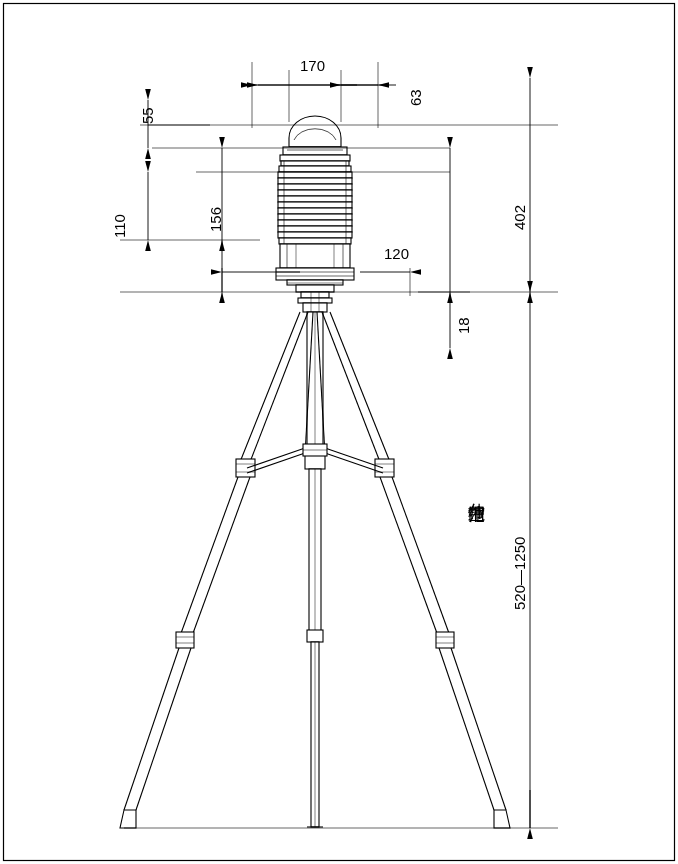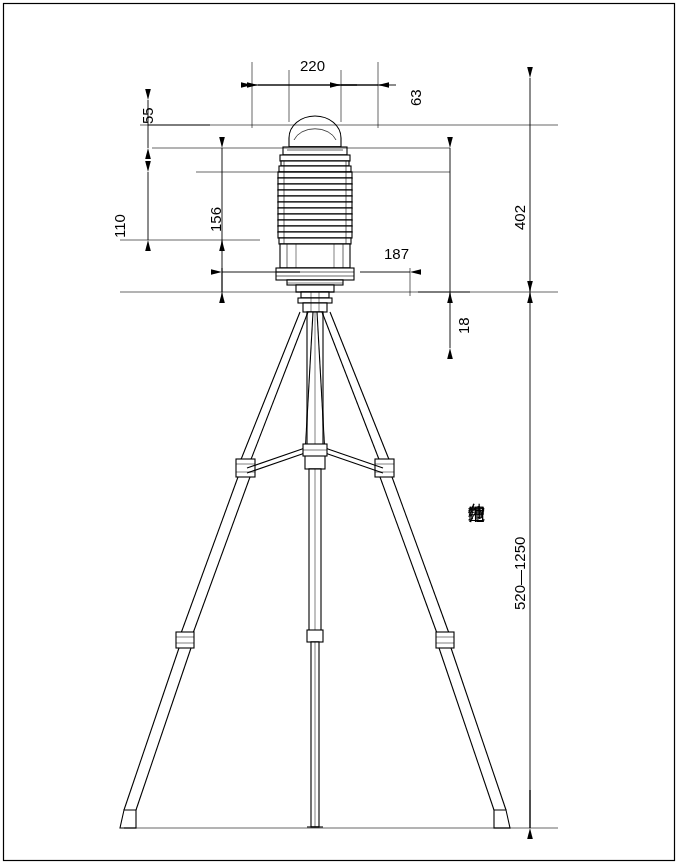--- a/index.html
+++ b/index.html
@@ -234,31 +234,31 @@
 
       <line x1="530" y1="78" x2="530" y2="125" marker-start="url(#arrowStart)"></line>
       <line x1="530" y1="125" x2="530" y2="292" marker-end="url(#arrowEnd)"></line>
       <line x1="530" y1="292" x2="530" y2="348" marker-start="url(#arrowStart)"></line>
 
       <line x1="530" y1="348" x2="530" y2="828" stroke-width="0.9"></line>
       <line x1="530" y1="790" x2="530" y2="828" marker-end="url(#arrowEnd)"></line>
     </g>
   </svg>
 
-  <div class="dim-text" style="left:300px; top:58px;">220</div>
+  <div class="dim-text" style="left:300px; top:58px;">170</div>
 
   <div class="dim-text rot90" style="left:408px; top:106px;">63</div>
 
   <div class="dim-text rot90" style="left:140px; top:124px;">55</div>
 
   <div class="dim-text rot90" style="left:208px; top:232px;">156</div>
 
   <div class="dim-text rot90" style="left:112px; top:238px;">110</div>
 
-  <div class="dim-text" style="left:384px; top:246px;">187</div>
+  <div class="dim-text" style="left:384px; top:246px;">120</div>
 
   <div class="dim-text rot90" style="left:456px; top:334px;">18</div>
 
   <div class="dim-text rot90" style="left:512px; top:230px;">402</div>
 
   <div class="cn-vert" style="left:468px; top:490px;">伸缩范围</div>
 
   <div class="dim-text rot90" style="left:512px; top:610px;">520—1250</div>
 
 </div>

